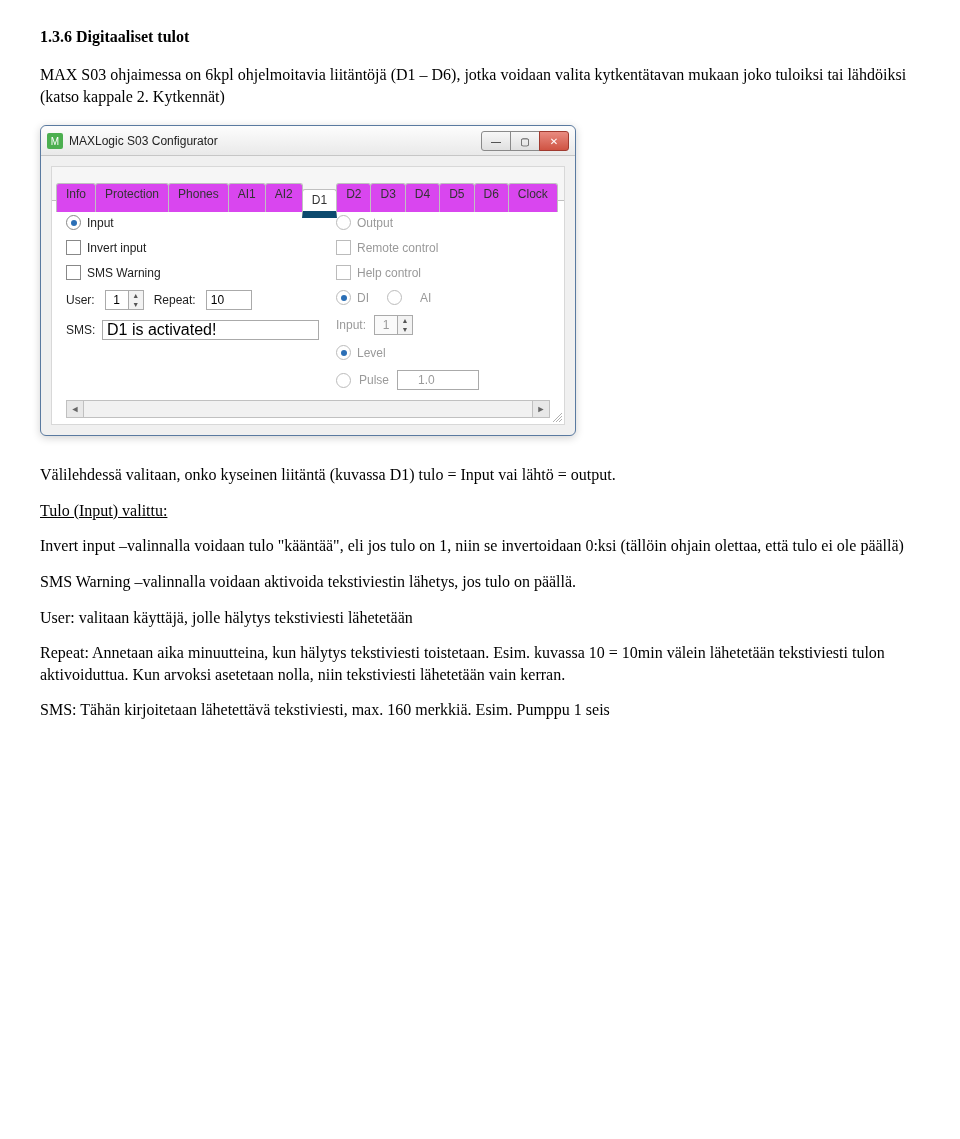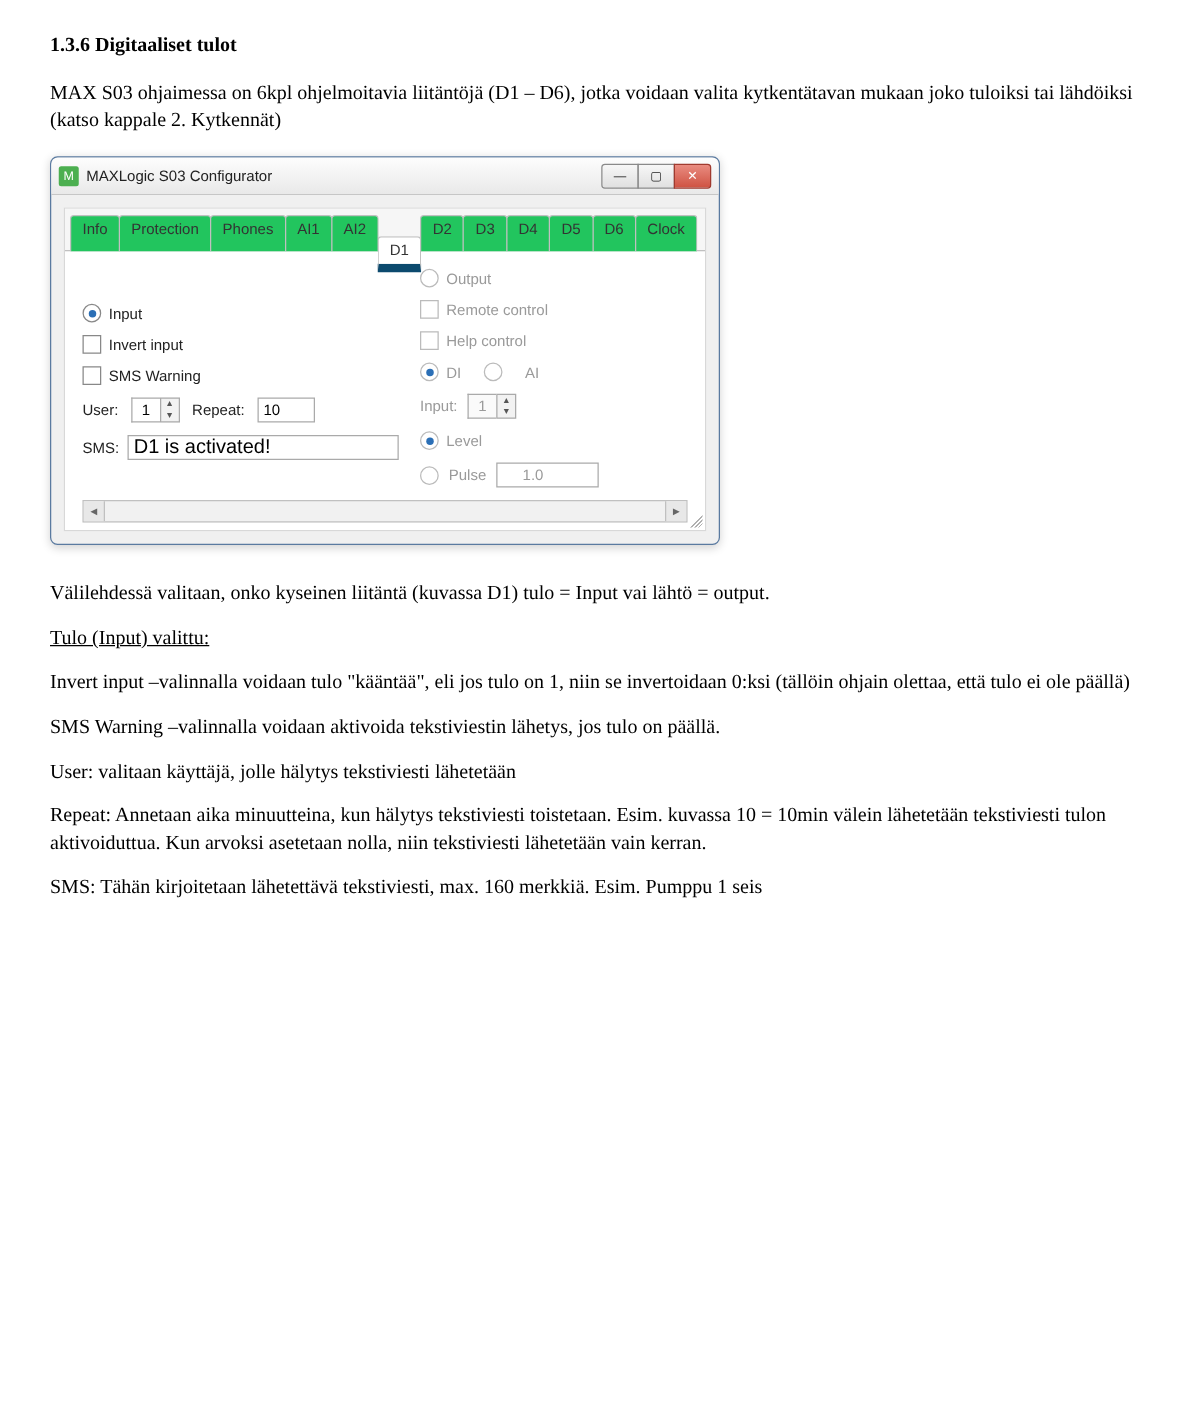--- a/index.html
+++ b/index.html
@@ -95,41 +95,41 @@
     padding: 4px 4px 0 4px;
     gap: 0;
     border-bottom: 1px solid #c0c0c0;
     background: #f6f6f6;
   }
   .tab {
     padding: 3px 9px 4px 9px;
     border: 1px solid #c0c0c0;
     border-bottom: none;
     border-radius: 3px 3px 0 0;
-    background: #22c55e;
+    background: #d946ef;
     margin-right: -1px;
     font-size: 12px;
     color: #333;
     position: relative;
-    top: 1px;
+    top: 12px;
   }
   .tab.active {
     background: #fff;
     border-bottom: 7px solid #0c4a6e;
     font-weight: normal;
     top: 18px;
     z-index: 2;
   }
   .tabbody {
     padding: 14px 14px 6px 14px;
     display: flex;
     gap: 40px;
   }
   .col { display: flex; flex-direction: column; gap: 10px; }
-  .col.left { width: 230px; margin-top: 28px; }
+  .col.left { width: 230px; }
   .col.right { width: 210px; color: #7a7a7a; }
 
   .row { display: flex; align-items: center; gap: 6px; }
   .radio, .checkbox {
     width: 13px; height: 13px; border: 1px solid #888; background:#fff;
     display:inline-flex; align-items:center; justify-content:center;
     flex-shrink:0;
   }
   .radio { border-radius: 50%; }
   .radio.selected::after {

